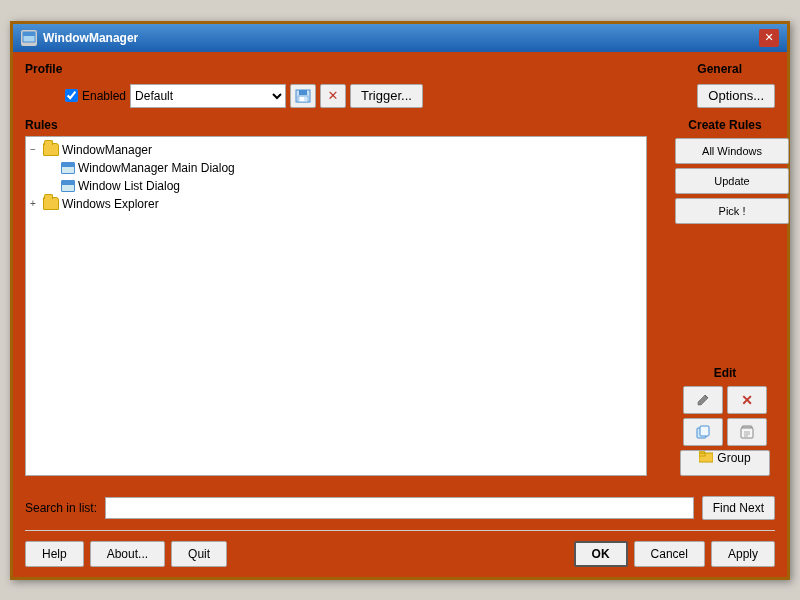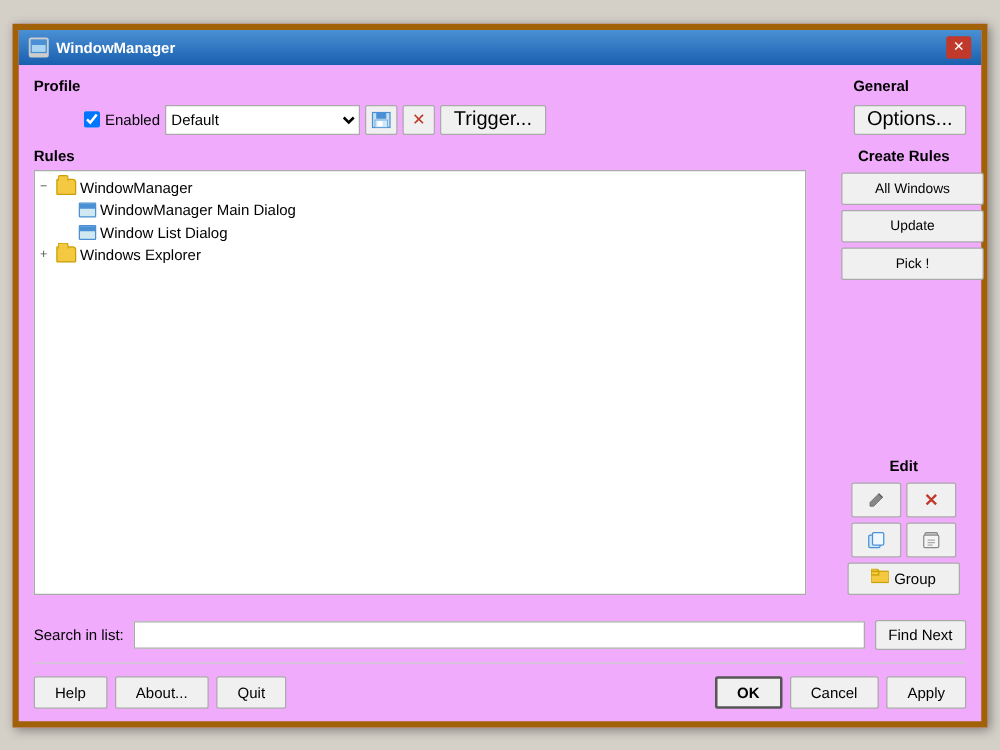--- a/index.html
+++ b/index.html
@@ -9,22 +9,22 @@
       font-size: 12px;
       display: flex;
       justify-content: center;
       align-items: center;
       width: 800px;
       height: 600px;
       overflow: hidden;
     }
     .window {
       width: 780px;
-      background: #f0abfc;
-      border: 5px solid #a16207;
+      background: #c2410c;
+      border: 3px solid #a16207;
       box-shadow: 2px 2px 8px rgba(0,0,0,0.4);
     }
     .title-bar {
       background: linear-gradient(to bottom, #4a90d4, #1a5faf);
       color: white;
       padding: 5px 8px;
       display: flex;
       align-items: center;
       justify-content: space-between;
       user-select: none;
@@ -114,21 +114,21 @@
       font-size: 13px;
     }
     .icon-btn.red { color: #c0392b; }
     .icon-btn.blue { color: #2563eb; }
     .trigger-btn, .options-btn {
       height: 24px;
       padding: 0 10px;
       border: 1px solid #aaa;
       background: #f0f0f0;
       cursor: pointer;
-      font-size: 16px;
+      font-size: 13px;
       border-radius: 2px;
     }
     .main-area {
       display: flex;
       gap: 28px;
       margin-bottom: 20px;
     }
     .rules-panel {
       flex: 1;
     }
@@ -262,21 +262,20 @@
     .edit-icon-btn.pencil { color: #555; }
     .group-btn {
       width: 90px;
       height: 26px;
       border: 1px solid #aaa;
       background: #f0f0f0;
       cursor: pointer;
       font-size: 12px;
       border-radius: 2px;
       display: flex;
-      align-items: center;
       justify-content: center;
       gap: 4px;
     }
     .search-row {
       display: flex;
       align-items: center;
       gap: 8px;
       margin-bottom: 10px;
     }
     .search-label {

